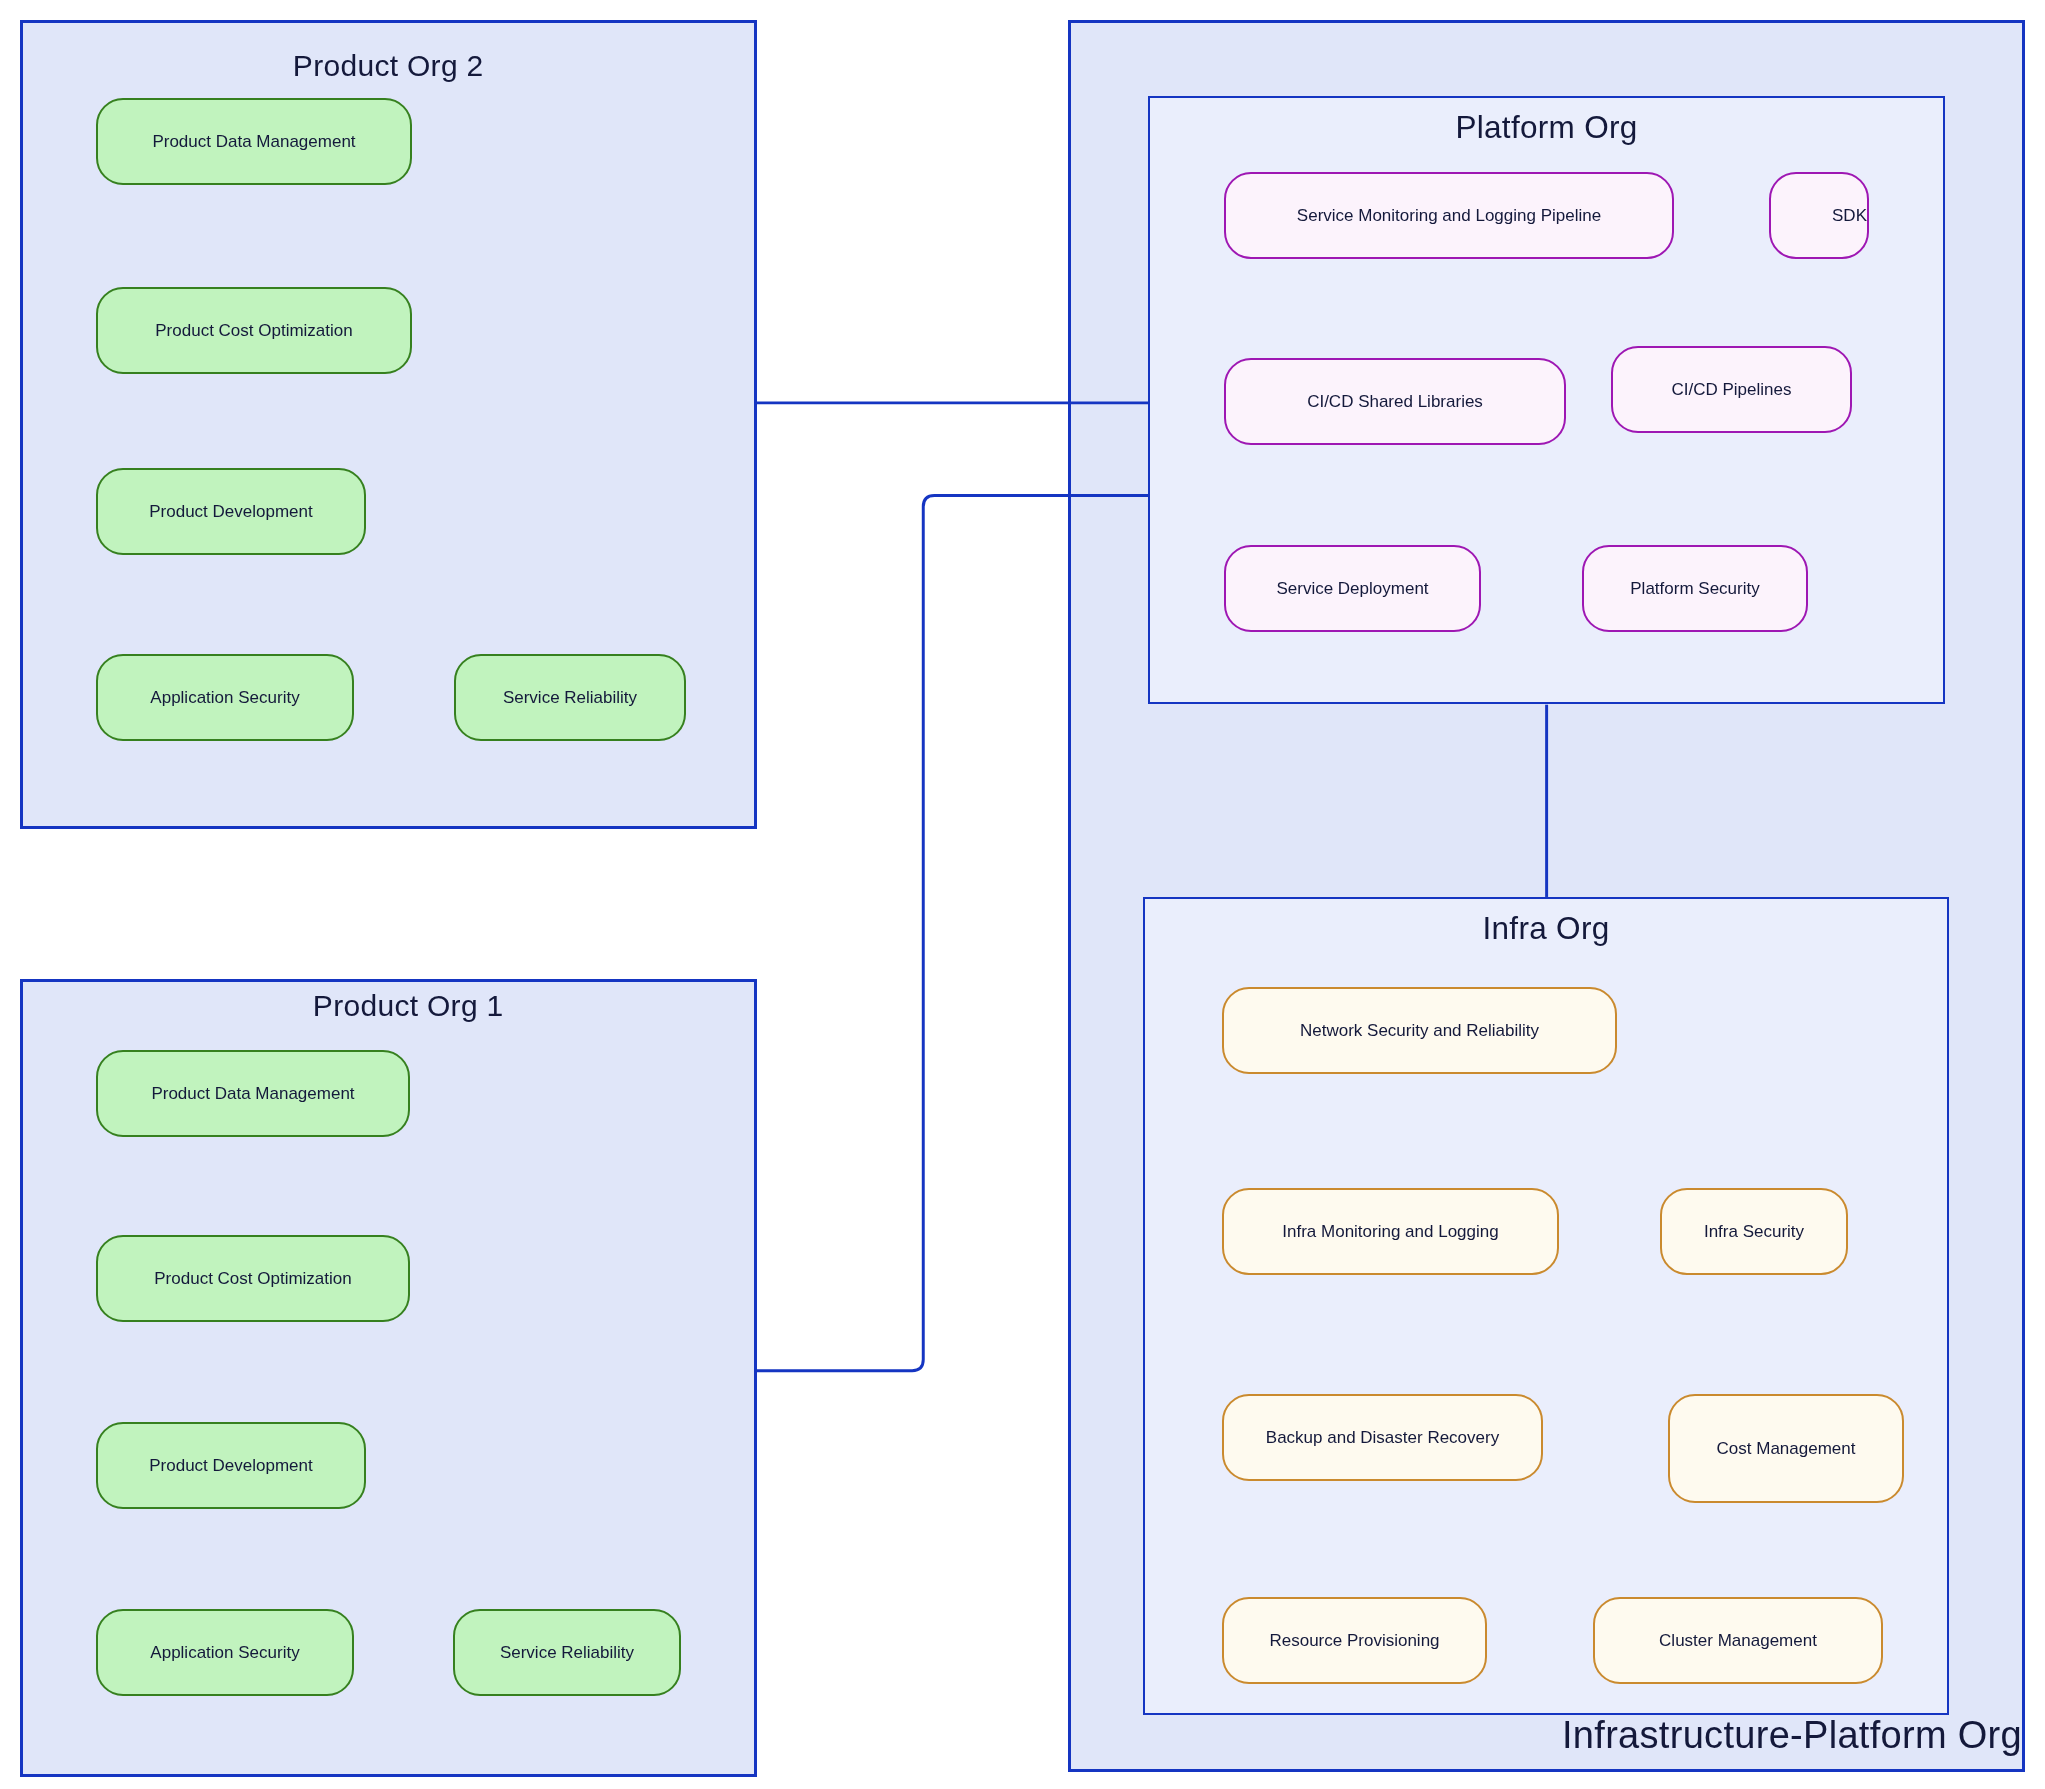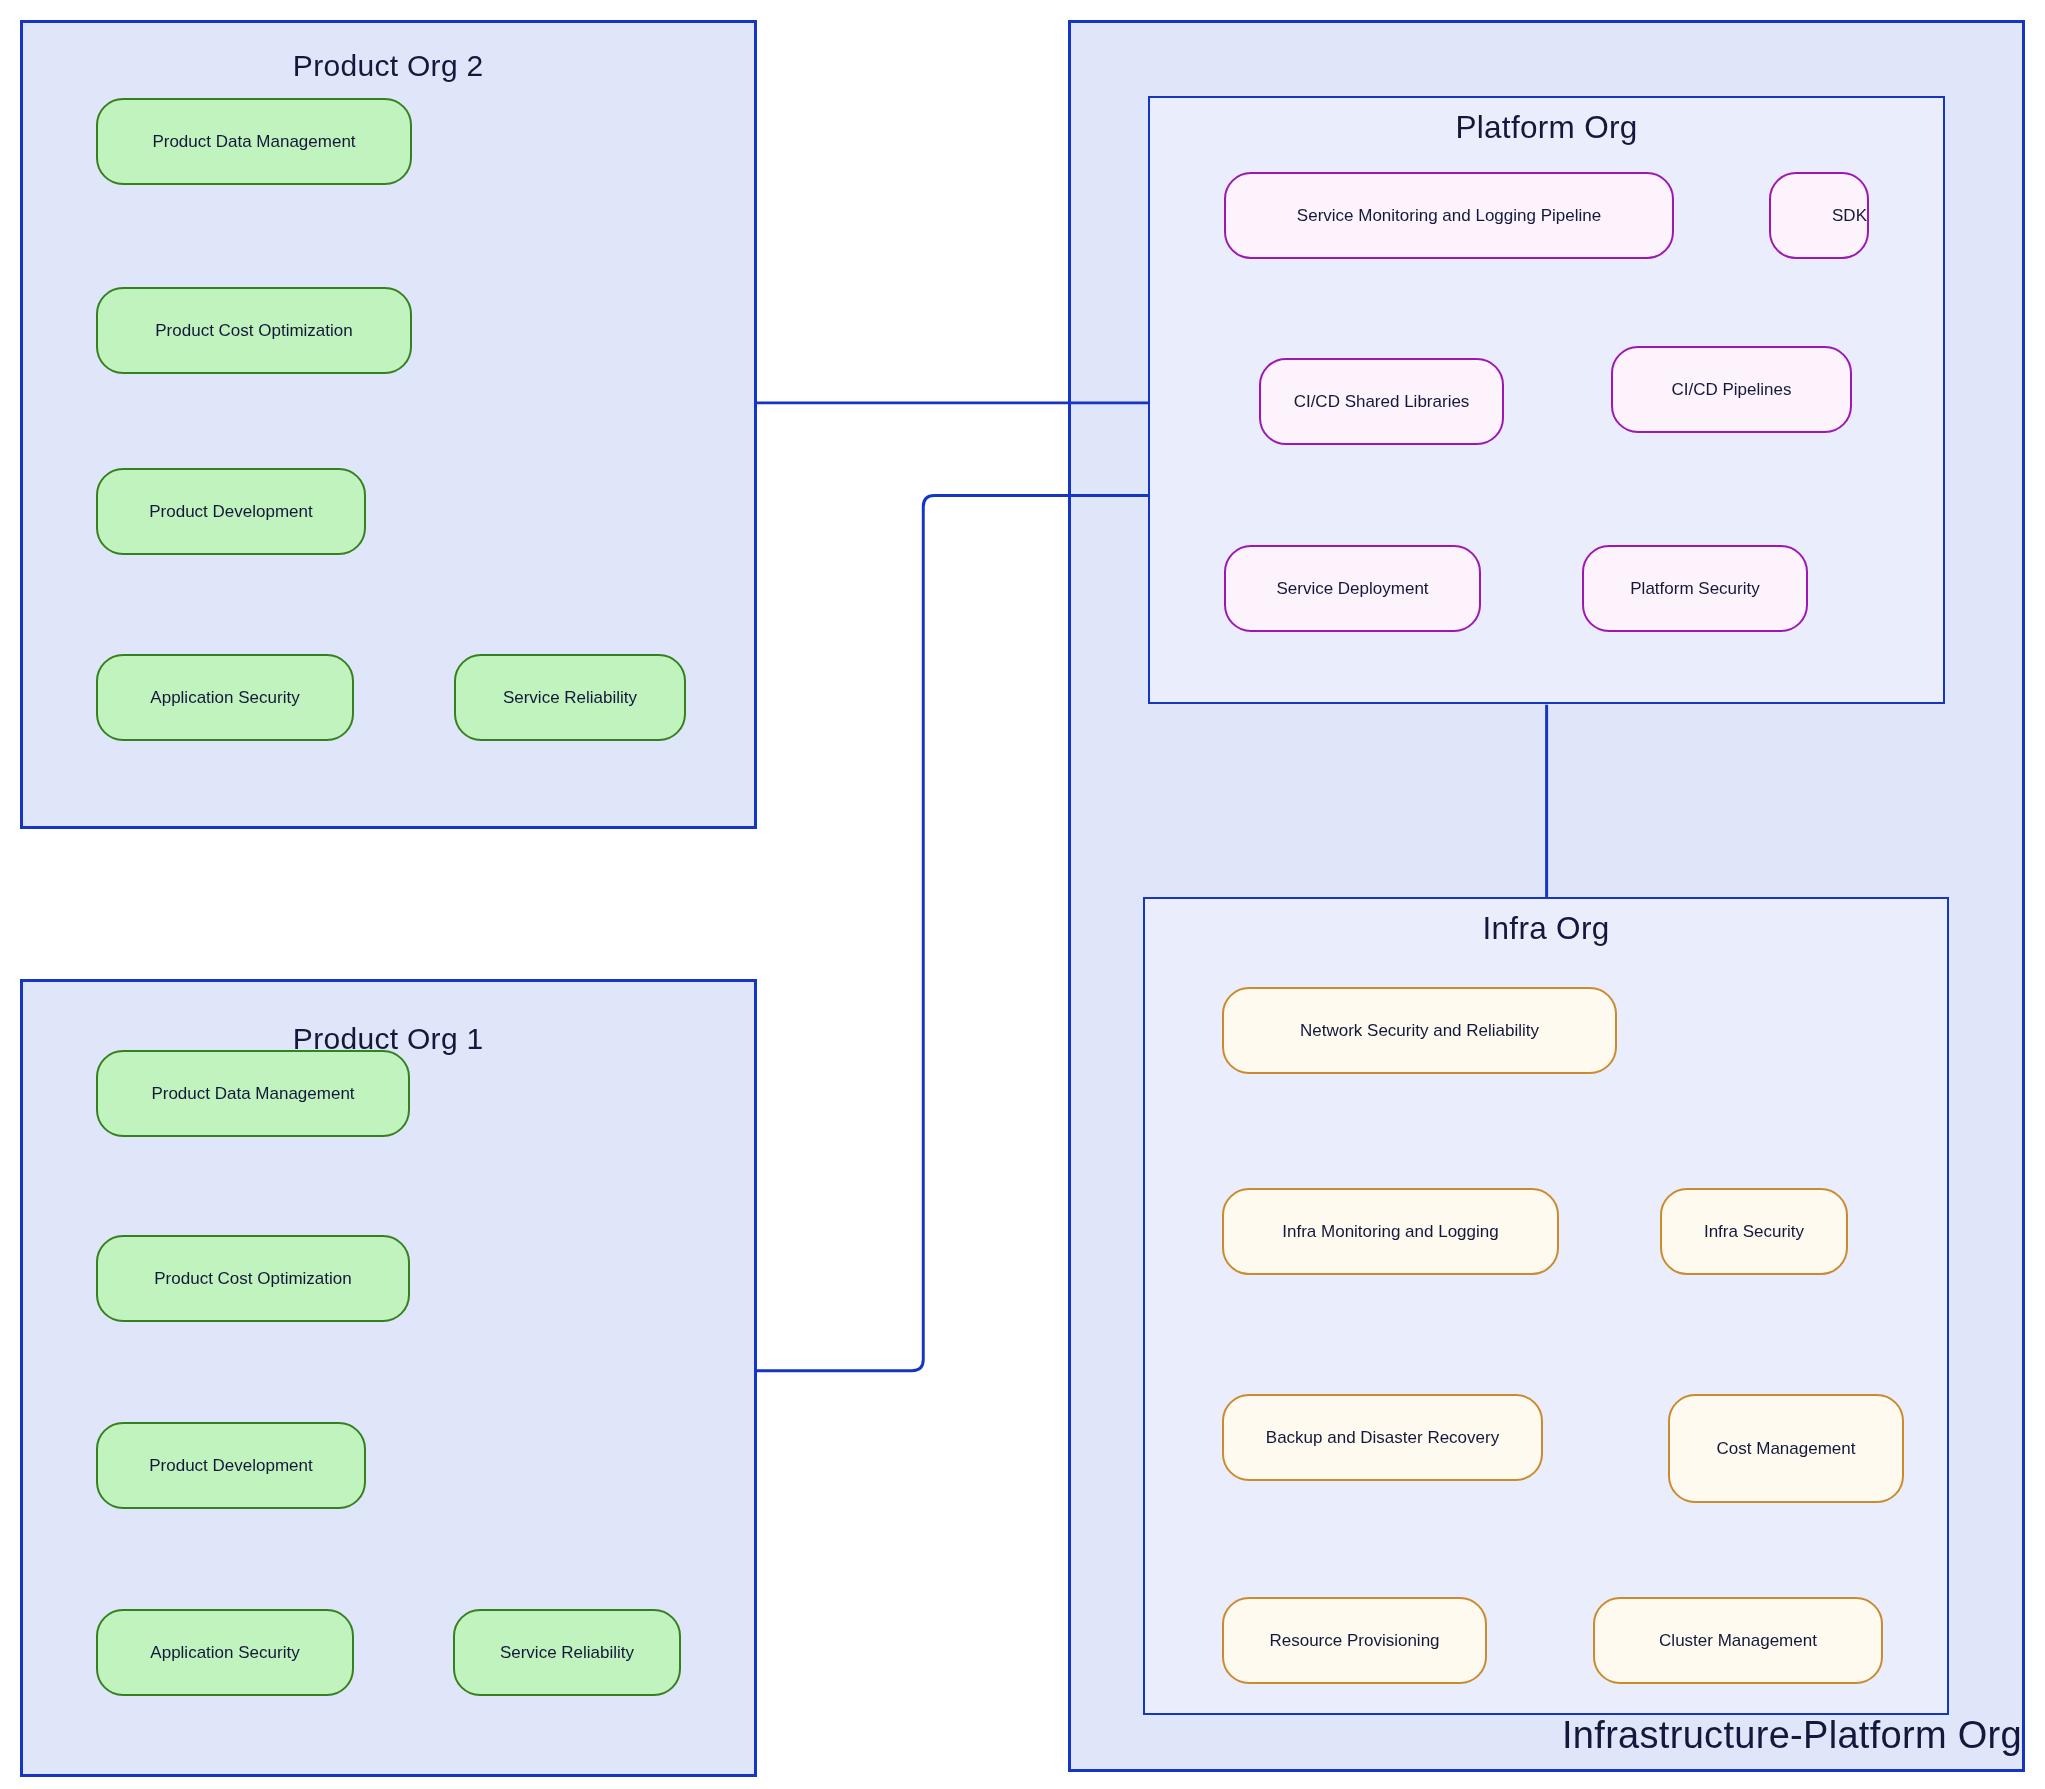--- a/index.html
+++ b/index.html
@@ -99,21 +99,21 @@
   <span>Product Development</span>
 </div>
 <div class="node green" style="left:96px; top:654px; width:258px; height:87px;">
   <span>Application Security</span>
 </div>
 <div class="node green" style="left:454px; top:654px; width:232px; height:87px;">
   <span>Service Reliability</span>
 </div>
 
 <div class="container" style="left:19.7px; top:979px; width:737px; height:798px;">
-  <div class="org-title" style="top:40px;">Product Org 1</div>
+  <div class="org-title" style="top:7px;margin-left:20px;">Product Org 1</div>
 </div>
 
 <div class="node green" style="left:96px; top:1050px; width:314px; height:87px;">
   <span>Product Data Management</span>
 </div>
 <div class="node green" style="left:96px; top:1235px; width:314px; height:87px;">
   <span>Product Cost Optimization</span>
 </div>
 <div class="node green" style="left:96px; top:1422px; width:270px; height:87px;">
   <span>Product Development</span>
@@ -132,21 +132,21 @@
 <div class="subcontainer" style="left:1148px; top:96px; width:797px; height:608px;">
   <div class="org-title sub-title" style="top:10.5px;">Platform Org</div>
 </div>
 
 <div class="node purple" style="left:1224px; top:172px; width:450px; height:87px;">
   <span>Service Monitoring and Logging Pipeline</span>
 </div>
 <div class="node purple" style="left:1769px; top:172px; width:100px; height:87px;justify-content:flex-end;">
   <span>SDK</span>
 </div>
-<div class="node purple" style="left:1224px; top:358px; width:245px; height:87px;margin-left:35px;">
+<div class="node purple" style="left:1224px; top:358px; width:342px; height:87px;">
   <span>CI/CD Shared Libraries</span>
 </div>
 <div class="node purple" style="left:1611px; top:346px; width:241px; height:87px;">
   <span>CI/CD Pipelines</span>
 </div>
 <div class="node purple" style="left:1224px; top:545px; width:257px; height:87px;">
   <span>Service Deployment</span>
 </div>
 <div class="node purple" style="left:1582px; top:545px; width:226px; height:87px;">
   <span>Platform Security</span>

